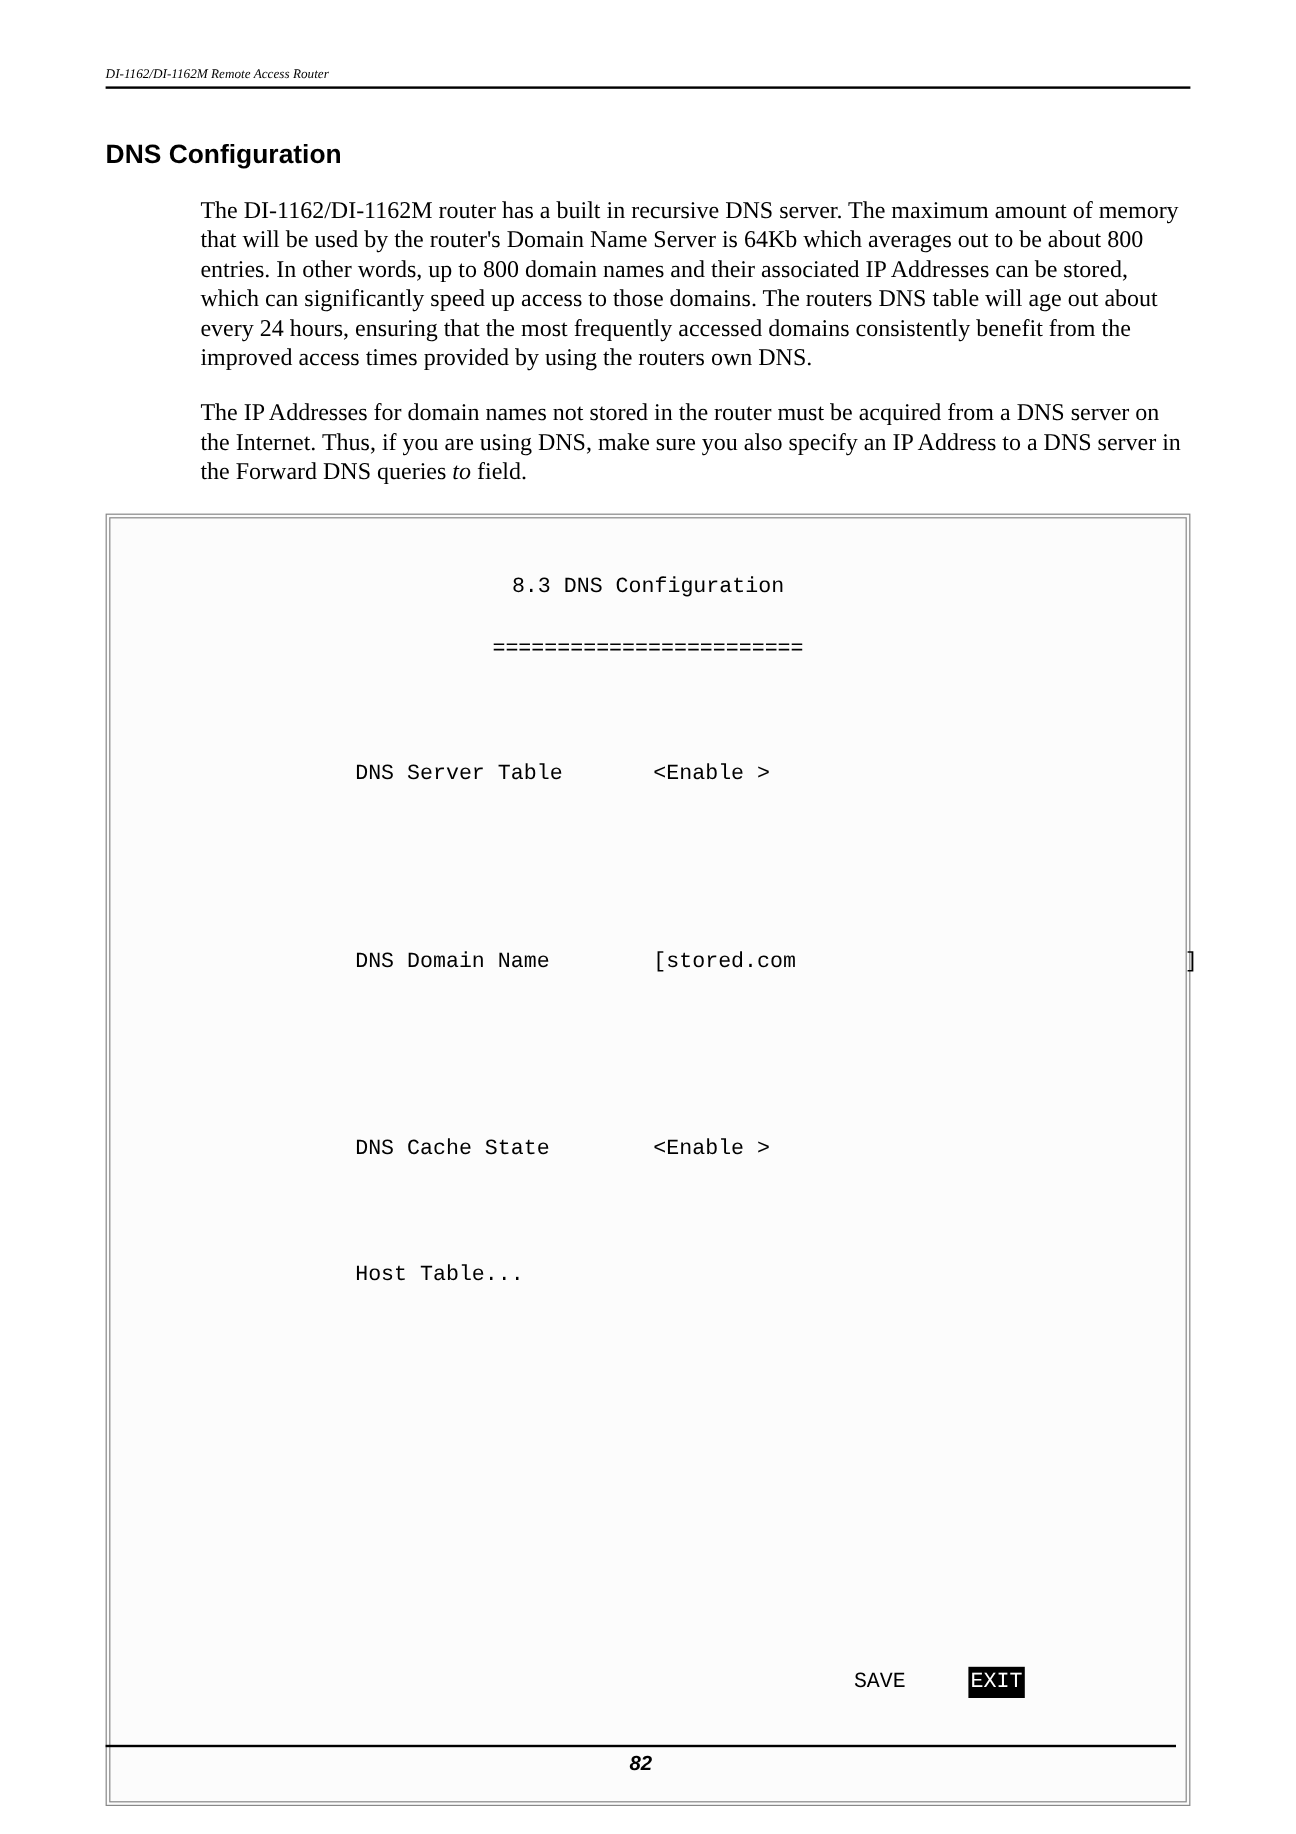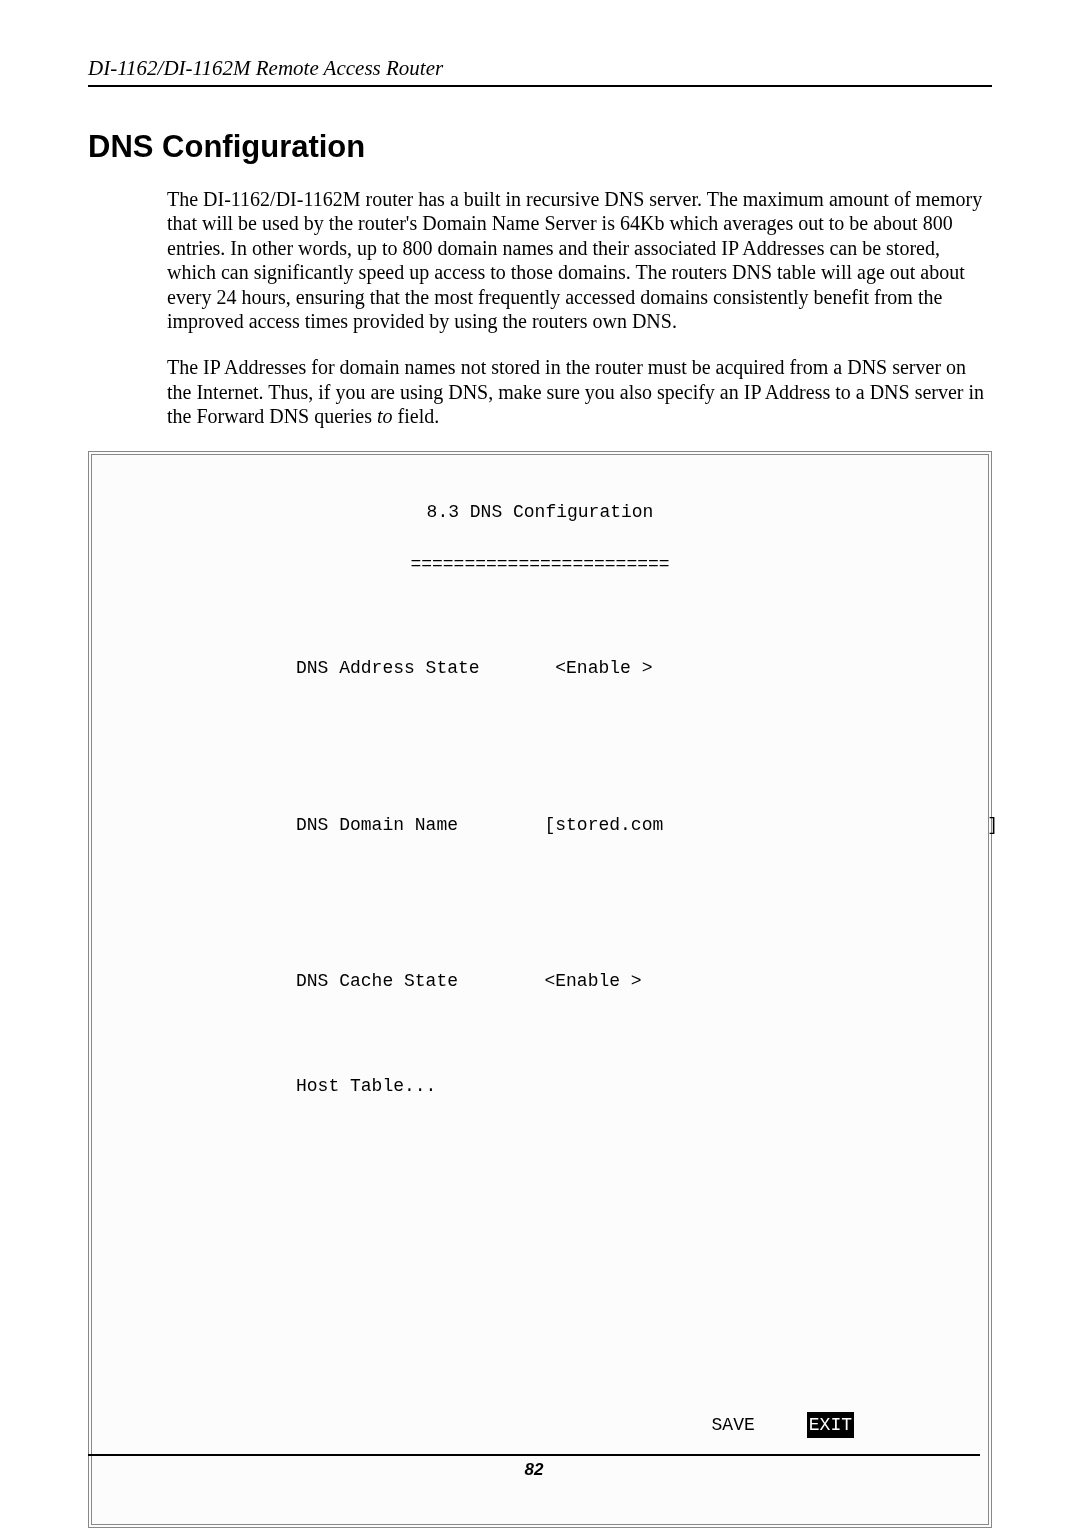--- a/index.html
+++ b/index.html
@@ -11,31 +11,31 @@
     background: #fff;
     font-family: "Times New Roman", Times, serif;
     color: #000;
   }
   .page {
     box-sizing: border-box;
     padding: 56px 88px 0 88px;
   }
   .hdr-line {
     font-style: italic;
-    font-size: 21px;
+    font-size: 11px;
     margin-bottom: 4px;
   }
   .hdr-rule {
     border: 0;
     border-top: 2px solid #000;
     margin: 0 0 42px 0;
   }
   h2.section-title {
     font-family: Arial, Helvetica, sans-serif;
-    font-size: 31px;
+    font-size: 22px;
     font-weight: bold;
     margin: 0 0 22px 0;
   }
   .body-block {
     margin-left: 48px;
     font-size: 20px;
     line-height: 1.22;
   }
   .body-block .ital { font-style: italic; }
   .para { margin-bottom: 22px; margin-left: 31px; }
@@ -115,21 +115,21 @@
       <span>The IP Addresses for domain names not stored in the router must be acquired from a DNS server on the Internet. Thus, if you are using DNS, make sure you also specify an IP Address to a DNS server in the Forward DNS queries </span><span class="ital">to</span><span> field.</span>
     </div>
   </div>
 
   <div class="terminal-wrap">
     <div class="terminal-outer">
       <div class="terminal">
 <span class="t-row title-row">8.3 DNS Configuration</span>
 <span class="t-row title-row">========================</span>
 <span class="t-row">&nbsp;</span>
-<span class="t-row left-col"><span>DNS Address State</span>       <span>&lt;Enable &gt;</span></span>
+<span class="t-row left-col"><span>DNS Server Table</span>       <span>&lt;Enable &gt;</span></span>
 <span class="t-row">&nbsp;</span>
 <span class="t-row">&nbsp;</span>
 <span class="t-row left-col"><span>DNS Domain Name</span>        <span>[stored.com</span>                              <span>]</span></span>
 <span class="t-row">&nbsp;</span>
 <span class="t-row">&nbsp;</span>
 <span class="t-row left-col"><span>DNS Cache State</span>        <span>&lt;Enable &gt;</span></span>
 <span class="t-row">&nbsp;</span>
 <span class="t-row left-col"><span>Host Table...</span></span>
 <span class="t-row">&nbsp;</span>
 <span class="t-row">&nbsp;</span>

